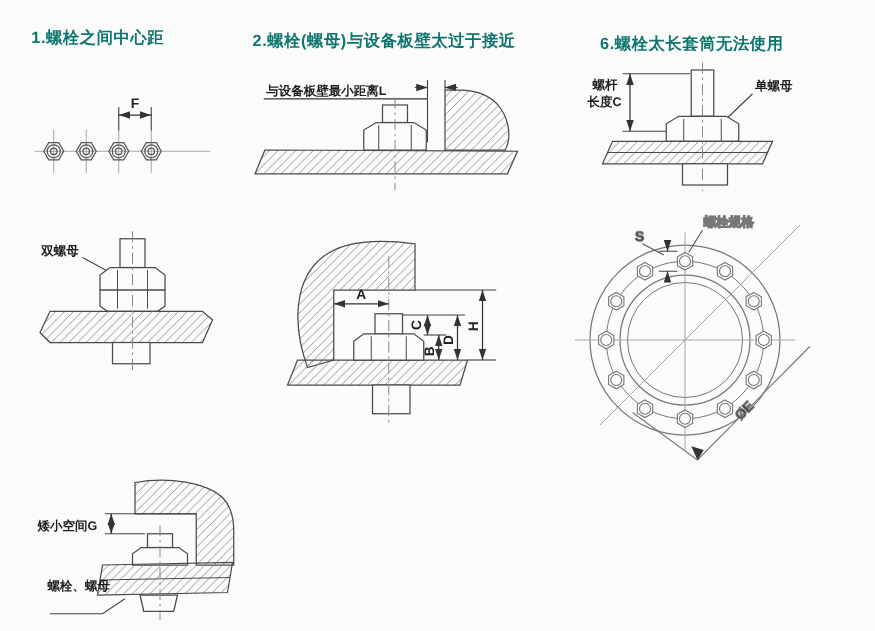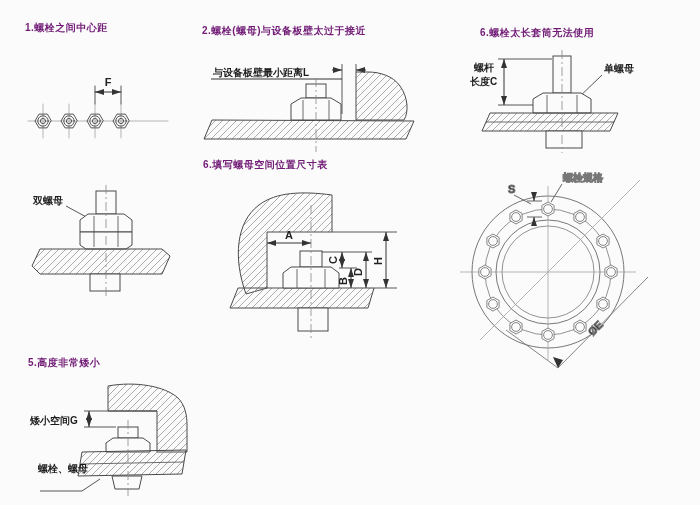--- a/index.html
+++ b/index.html
@@ -1,38 +1,36 @@
 <!DOCTYPE html>
 <html><head>
 <meta charset="utf-8">
 <style>
   html,body{margin:0;padding:0;}
   #stage{
     position:relative;width:700px;height:505px;background:#fbfbfb;
     font-family:"Liberation Sans","DejaVu Sans",sans-serif;overflow:hidden;
   }
   .sec-title{
-    position:absolute;font-size:10px;font-weight:bold;color:#701a75;
+    position:absolute;font-size:13px;font-weight:bold;color:#0f766e;
     white-space:nowrap;letter-spacing:.5px;
   }
   svg{position:absolute;left:0;top:0;}
   svg text{fill:#1c1c1c;font-family:"Liberation Sans","DejaVu Sans",sans-serif;}
   .cn{font-size:10px;font-weight:bold;}
   .dim{font-size:11px;font-weight:bold;fill:#222;}
 </style>
 </head>
 <body>
 
 <div id="stage">
 
   <div class="sec-title" style="left:25px;top:21px">1.螺栓之间中心距</div>
   <div class="sec-title" style="left:202px;top:24px">2.螺栓(螺母)与设备板壁太过于接近</div>
   <div class="sec-title" style="left:480px;top:26px">6.螺栓太长套筒无法使用</div>
-  <div class="sec-title" style="left:203px;top:158px">6.填写螺母空间位置尺寸表</div>
-  <div class="sec-title" style="left:28px;top:356px">5.高度非常矮小</div>
 
   <svg width="700" height="505" viewBox="0 0 700 505">
     <defs>
       <pattern id="h" width="7" height="7" patternUnits="userSpaceOnUse">
         <path d="M-1,8 L8,-1 M-1,1 L1,-1 M6,8 L8,6" stroke="#8a8a8a" stroke-width="0.7"></path>
       </pattern>
       <marker id="ar" viewBox="0 0 9 9" refX="9" refY="4.5" markerWidth="9" markerHeight="9" orient="auto-start-reverse" markerUnits="userSpaceOnUse">
         <path d="M0,1.5 L9,4.5 L0,7.5 Z" fill="#333"></path>
       </marker>
       <g id="tnut" stroke="#555" fill="none" stroke-width="1">

